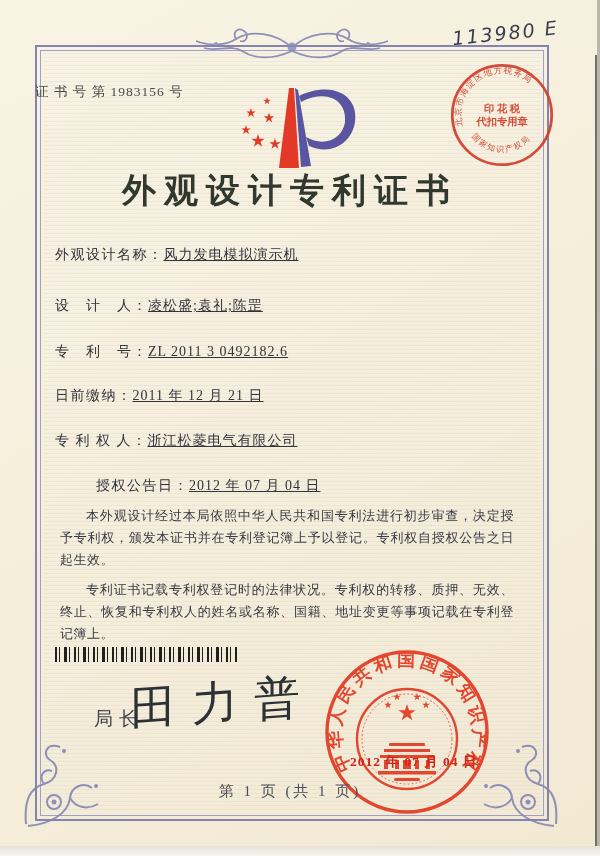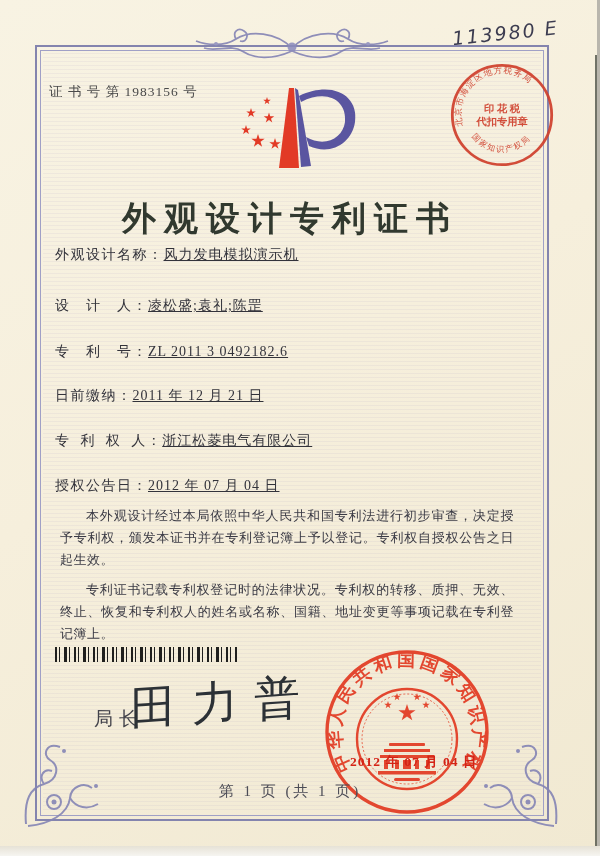--- a/index.html
+++ b/index.html
@@ -19,31 +19,31 @@
   .frame-inner{position:absolute;inset:3px;border:1px solid #a0a0c6;}
   .guilloche{
     position:absolute;inset:6px;pointer-events:none;
     background:repeating-linear-gradient(180deg,rgba(160,145,190,.10) 0 1px,rgba(255,255,255,0) 1px 4px);
   }
   .handwritten-no{
     position:absolute;left:452px;top:20px;width:140px;
     font-family:"DejaVu Sans",sans-serif;font-style:italic;
     font-size:19px;color:#3c3c50;transform:rotate(-6deg);letter-spacing:2px;
   }
-  .cert-no{position:absolute;left:49px;top:83px;font-size:13.5px;color:#4a4a4a;letter-spacing:1px;}
+  .cert-no{position:absolute;left:35px;top:83px;font-size:13.5px;color:#4a4a4a;letter-spacing:1px;}
   .logo{position:absolute;left:233px;top:80px;width:138px;height:96px;}
   .tax-seal{position:absolute;left:448px;top:58px;width:108px;height:114px;opacity:.92;}
   .title{
     position:absolute;left:35px;top:168px;width:510px;text-align:center;
-    font-size:34px;font-weight:bold;color:#31392f;letter-spacing:8px;margin-top:28px;
+    font-size:34px;font-weight:bold;color:#31392f;letter-spacing:8px;
   }
   .field-row{position:absolute;left:55px;font-size:14px;color:#33333b;white-space:nowrap;}
-  .field-label{letter-spacing:1.5px;font-family:Liberation Mono, monospace;}
+  .field-label{letter-spacing:1.5px;}
   .field-value{letter-spacing:1px;text-decoration:underline;}
-  .f0{top:246px;} .f1{top:297px;} .f2{top:343px;} .f3{top:387px;} .f4{top:432px;} .f5{top:477px;}
+  .f0{top:246px;} .f1{top:297px;} .f2{top:343px;} .f3{top:387px;} .f4{top:432px;} .f5{top:477px;margin-left:41px;}
   .paragraphs{position:absolute;left:52px;top:497px;width:470px;}
   .paragraphs p{
     margin:8px;text-indent:2em;font-size:13px;line-height:22px;
     text-align:justify;color:#3a3a44;letter-spacing:.5px;
   }
   .barcode{
     position:absolute;left:55px;top:647px;width:182px;height:15px;
     background:repeating-linear-gradient(90deg,
       #20201e 0 2px,transparent 2px 4px,
       #20201e 4px 5px,transparent 5px 9px,

